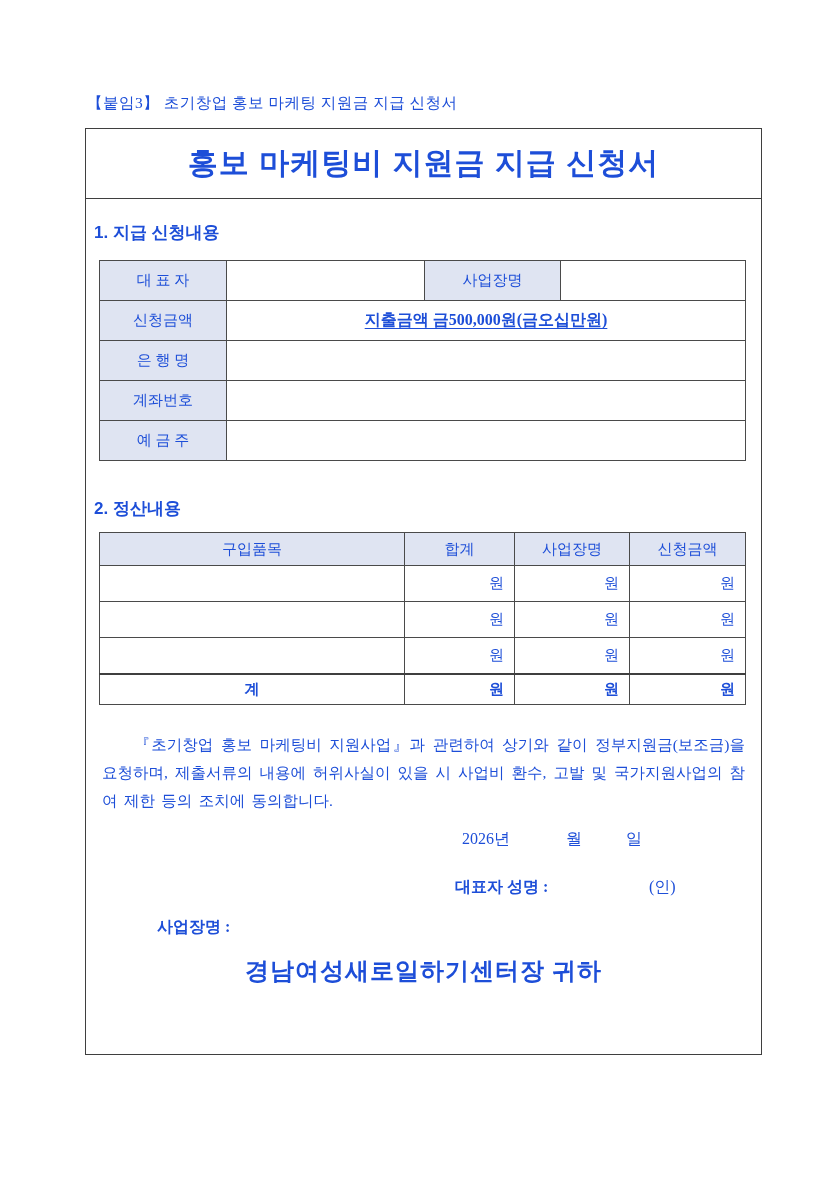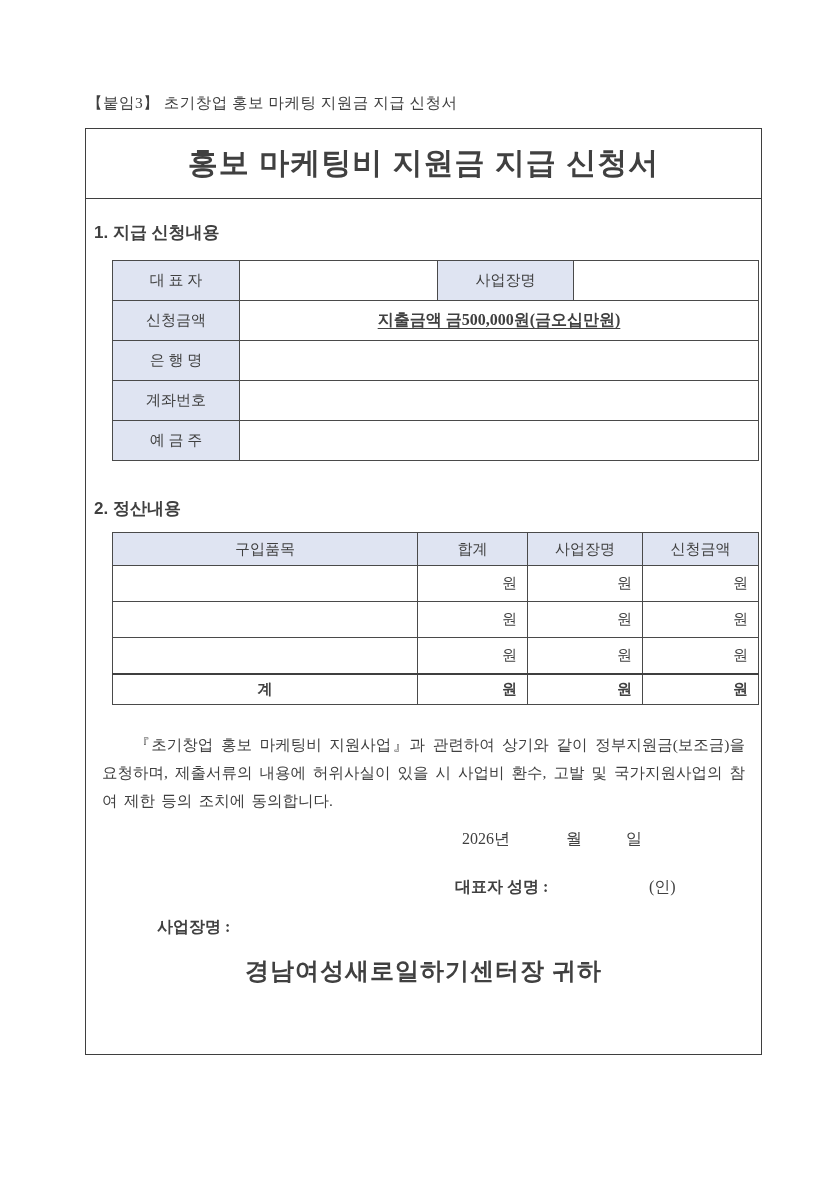--- a/index.html
+++ b/index.html
@@ -2,21 +2,21 @@
 <html lang="ko"><head>
 <meta charset="utf-8">
 <style>
   * { margin: 0; padding: 0; box-sizing: border-box; }
   body { background: #ffffff; }
   .page {
     position: relative;
     width: 835px; height: 1181px;
     background: #ffffff;
     font-family: "Liberation Serif", "DejaVu Serif", serif;
-    color: #404040;
+    color: #1d4ed8;
     overflow: hidden;
   }
   .top-label {
     position: absolute; left: 87px; top: 93px;
     font-size: 15.5px; letter-spacing: 0.5px;
   }
   .outer-box {
     position: absolute; left: 85px; top: 128px;
     width: 677px; height: 927px;
     border: 1.6px solid #3f3f3f;
@@ -33,21 +33,21 @@
   }
   .section-heading {
     font-family: "Liberation Sans", "DejaVu Sans", sans-serif;
     font-size: 17px; font-weight: bold;
     margin-left: 8px;
   }
   .heading-1 { margin-top: 22px; }
   .heading-2 { margin-top: 36px; }
   table {
     border-collapse: collapse; table-layout: fixed;
-    margin-left: 26px; width: 646px;
+    margin-left: 13px; width: 646px;
     font-size: 15px;
   }
   .tbl-request { margin-top: 16px; }
   .tbl-settle  { margin-top: 12px; }
   td, th { border: 1px solid #4a4a4a; font-weight: normal; }
   .tbl-request td { height: 40px; }
   .label-cell { background: #dfe4f2; text-align: center; }
   .value-cell { background: #ffffff; }
   .amount-cell { text-align: center; font-weight: bold; font-size: 16px; }
   .amount-cell span { text-decoration: underline; text-underline-offset: 3px; }

